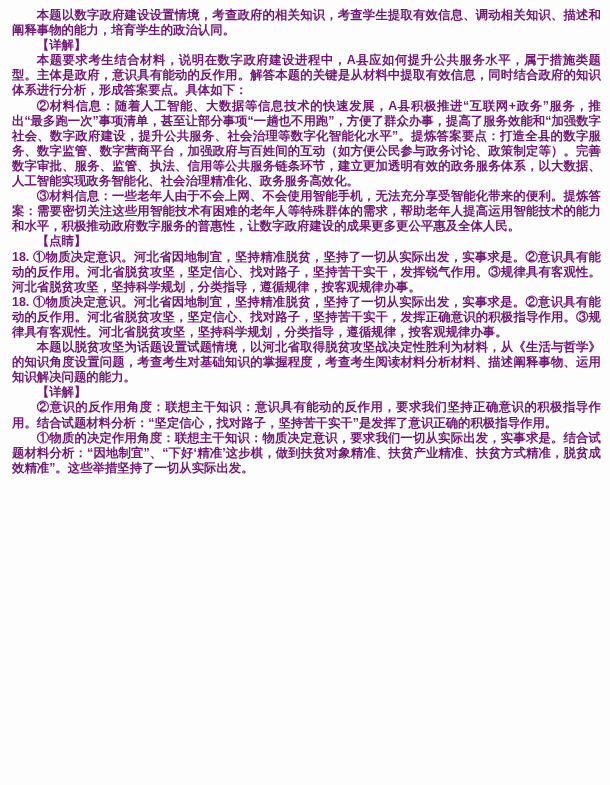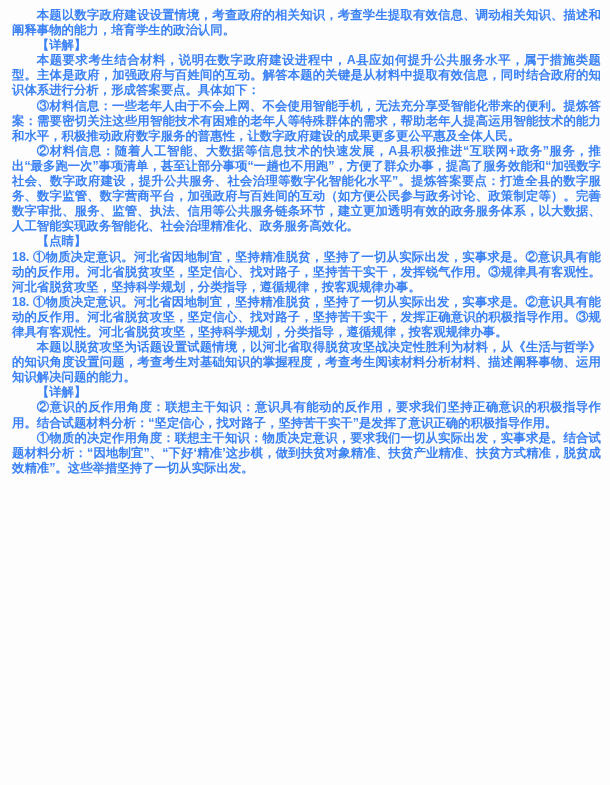--- a/index.html
+++ b/index.html
@@ -12,21 +12,21 @@
     width: 610px;
     height: 785px;
     margin: 0 auto;
     background: #fdfdfd;
     overflow: hidden;
     box-sizing: border-box;
     padding: 8px 9px 0 12px;
     font-family: "Liberation Sans", sans-serif;
     font-size: 12.4px;
     line-height: 15.1px;
-    color: #3b82f6;
+    color: #701a75;
     font-weight: 600;
     text-align: justify;
   }
   .page p {
     margin: 0;
     word-break: break-all;
   }
   .para {
     text-indent: 2em;
   }
@@ -38,23 +38,23 @@
     text-indent: 0;
     margin-top: 5px;
   }
 </style>
 </head>
 <body>
 
 <div class="page">
   <p class="para">本题以数字政府建设设置情境，考查政府的相关知识，考查学生提取有效信息、调动相关知识、描述和阐释事物的能力，培育学生的政治认同。</p>
   <p class="label">【详解】</p>
-  <p class="para">本题要求考生结合材料，说明在数字政府建设进程中，A县应如何提升公共服务水平，属于措施类题型。主体是政府，加强政府与百姓间的互动。解答本题的关键是从材料中提取有效信息，同时结合政府的知识体系进行分析，形成答案要点。具体如下：</p>
+  <p class="para">本题要求考生结合材料，说明在数字政府建设进程中，A县应如何提升公共服务水平，属于措施类题型。主体是政府，意识具有能动的反作用。解答本题的关键是从材料中提取有效信息，同时结合政府的知识体系进行分析，形成答案要点。具体如下：</p>
+  <p class="para">②材料信息：随着人工智能、大数据等信息技术的快速发展，A县积极推进“互联网+政务”服务，推出“最多跑一次”事项清单，甚至让部分事项“一趟也不用跑”，方便了群众办事，提高了服务效能和“加强数字社会、数字政府建设，提升公共服务、社会治理等数字化智能化水平”。提炼答案要点：打造全县的数字服务、数字监管、数字营商平台，加强政府与百姓间的互动（如方便公民参与政务讨论、政策制定等）。完善数字审批、服务、监管、执法、信用等公共服务链条环节，建立更加透明有效的政务服务体系，以大数据、人工智能实现政务智能化、社会治理精准化、政务服务高效化。</p>
   <p class="para">③材料信息：一些老年人由于不会上网、不会使用智能手机，无法充分享受智能化带来的便利。提炼答案：需要密切关注这些用智能技术有困难的老年人等特殊群体的需求，帮助老年人提高运用智能技术的能力和水平，积极推动政府数字服务的普惠性，让数字政府建设的成果更多更公平惠及全体人民。</p>
-  <p class="para">②材料信息：随着人工智能、大数据等信息技术的快速发展，A县积极推进“互联网+政务”服务，推出“最多跑一次”事项清单，甚至让部分事项“一趟也不用跑”，方便了群众办事，提高了服务效能和“加强数字社会、数字政府建设，提升公共服务、社会治理等数字化智能化水平”。提炼答案要点：打造全县的数字服务、数字监管、数字营商平台，加强政府与百姓间的互动（如方便公民参与政务讨论、政策制定等）。完善数字审批、服务、监管、执法、信用等公共服务链条环节，建立更加透明有效的政务服务体系，以大数据、人工智能实现政务智能化、社会治理精准化、政务服务高效化。</p>
   <p class="label">【点睛】</p>
   <p class="flush">18. ①物质决定意识。河北省因地制宜，坚持精准脱贫，坚持了一切从实际出发，实事求是。②意识具有能动的反作用。河北省脱贫攻坚，坚定信心、找对路子，坚持苦干实干，发挥锐气作用。③规律具有客观性。河北省脱贫攻坚，坚持科学规划，分类指导，遵循规律，按客观规律办事。</p>
   <p class="flush">18. ①物质决定意识。河北省因地制宜，坚持精准脱贫，坚持了一切从实际出发，实事求是。②意识具有能动的反作用。河北省脱贫攻坚，坚定信心、找对路子，坚持苦干实干，发挥正确意识的积极指导作用。③规律具有客观性。河北省脱贫攻坚，坚持科学规划，分类指导，遵循规律，按客观规律办事。</p>
   <p class="para">本题以脱贫攻坚为话题设置试题情境，以河北省取得脱贫攻坚战决定性胜利为材料，从《生活与哲学》的知识角度设置问题，考查考生对基础知识的掌握程度，考查考生阅读材料分析材料、描述阐释事物、运用知识解决问题的能力。</p>
   <p class="label">【详解】</p>
   <p class="para">②意识的反作用角度：联想主干知识：意识具有能动的反作用，要求我们坚持正确意识的积极指导作用。结合试题材料分析：“坚定信心，找对路子，坚持苦干实干”是发挥了意识正确的积极指导作用。</p>
   <p class="para">①物质的决定作用角度：联想主干知识：物质决定意识，要求我们一切从实际出发，实事求是。结合试题材料分析：“因地制宜”、“下好‘精准’这步棋，做到扶贫对象精准、扶贫产业精准、扶贫方式精准，脱贫成效精准”。这些举措坚持了一切从实际出发。</p>
 </div>
 
 </body></html>

